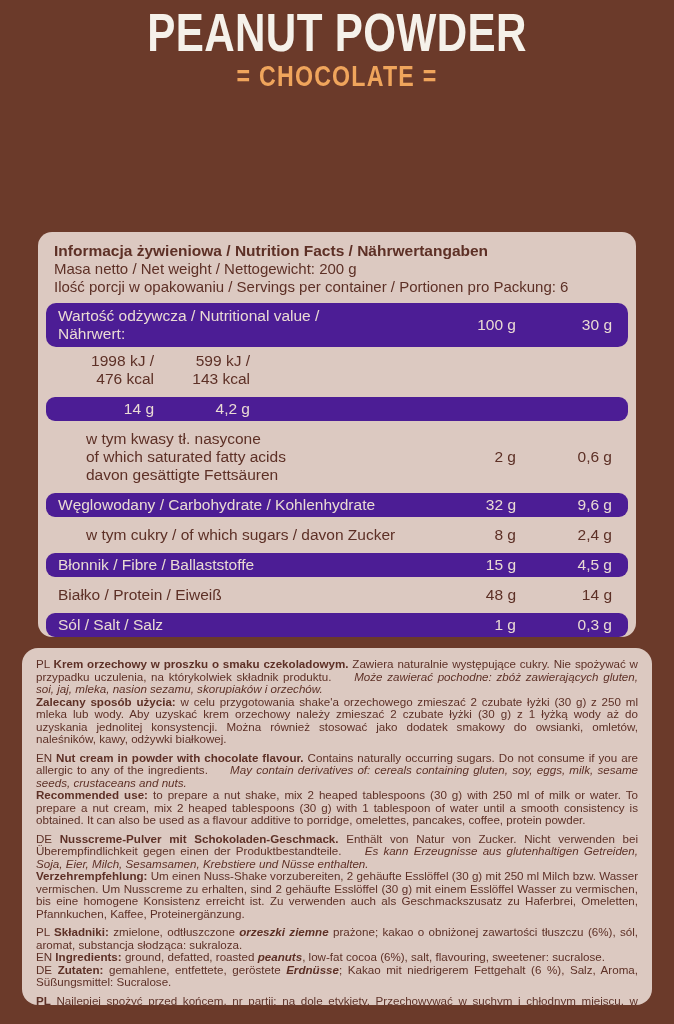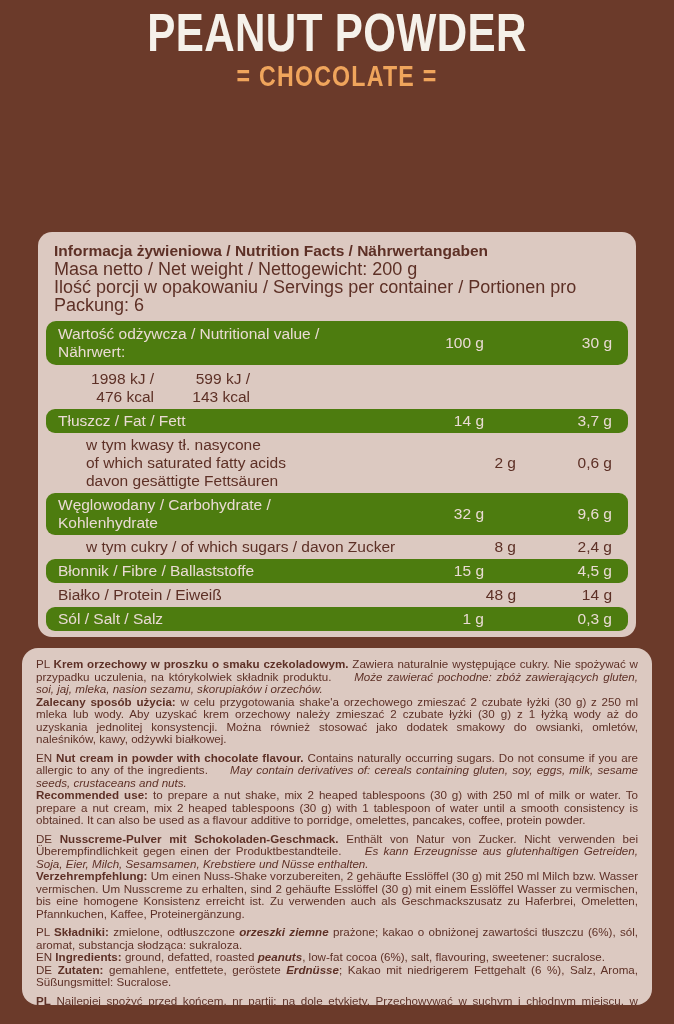--- a/index.html
+++ b/index.html
@@ -16,26 +16,26 @@
   .subtitle{
     position:absolute;top:60px;left:0;width:674px;text-align:center;
     color:#f0a55c;font-weight:bold;font-size:29px;line-height:32px;
     transform:scaleX(0.8);letter-spacing:1.5px;white-space:nowrap;
   }
   .nutrition-panel{
     position:absolute;left:38px;top:232px;width:598px;height:405px;
     background:#dcc9c1;border-radius:14px;box-sizing:border-box;
     padding:10px 12px;color:#5d3026;overflow:hidden;
   }
-  .intro-line{font-size:18px;line-height:18px;padding-left:4px;}
+  .intro-line{font-size:15px;line-height:18px;padding-left:4px;}
   .intro-line.b{font-weight:bold;font-size:15.5px;}
   .ntable{margin:7px -4px 0;}
   .trow{display:flex;align-items:center;font-size:15.5px;line-height:18px;color:#5d3026;}
   .trow.light{padding:3px 0;}
-  .trow.dark{background:#4d7c0f;color:#eadbd4;border-radius:9px;margin:0 0;padding:3px 0;gap:32px;}
+  .trow.dark{background:#4c1d95;color:#eadbd4;border-radius:9px;margin:6px 0;padding:3px 0;}
   .trow.thead{border-radius:10px;padding:4px 0;margin-bottom:2px;}
   .tlabel{flex:1;padding-left:12px;white-space:pre-line;}
   .trow.indent .tlabel{padding-left:40px;}
   .tval{width:108px;text-align:right;white-space:pre-line;}
   .tval.v30{width:112px;padding-right:16px;box-sizing:border-box;}
   .info-panel{
     position:absolute;left:22px;top:648px;width:630px;height:357px;
     background:#dcc9c1;border-radius:16px;box-sizing:border-box;
     padding:10px 14px;color:#5d3026;overflow:hidden;
   }
@@ -66,23 +66,22 @@
           <div class="tval v100">100 g</div>
           <div class="tval v30">30 g</div>
         </div>
         <div class="trow light">
           <div class="tval v100">1998 kJ /
 476 kcal</div>
           <div class="tval v30">599 kJ /
 143 kcal</div>
         </div>
         <div class="trow dark">
-          <div class="tlabel">Tłuszcz / Fat / Fett</div>
           <div class="tval v100">14 g</div>
-          <div class="tval v30">3,7 g</div>
+          <div class="tval v30">4,2 g</div>
         </div>
         <div class="trow light indent">
           <div class="tlabel">w tym kwasy tł. nasycone
 of which saturated fatty acids
 davon gesättigte Fettsäuren</div>
           <div class="tval v100">2 g</div>
           <div class="tval v30">0,6 g</div>
         </div>
         <div class="trow dark">
           <div class="tlabel">Węglowodany / Carbohydrate / Kohlenhydrate</div>

